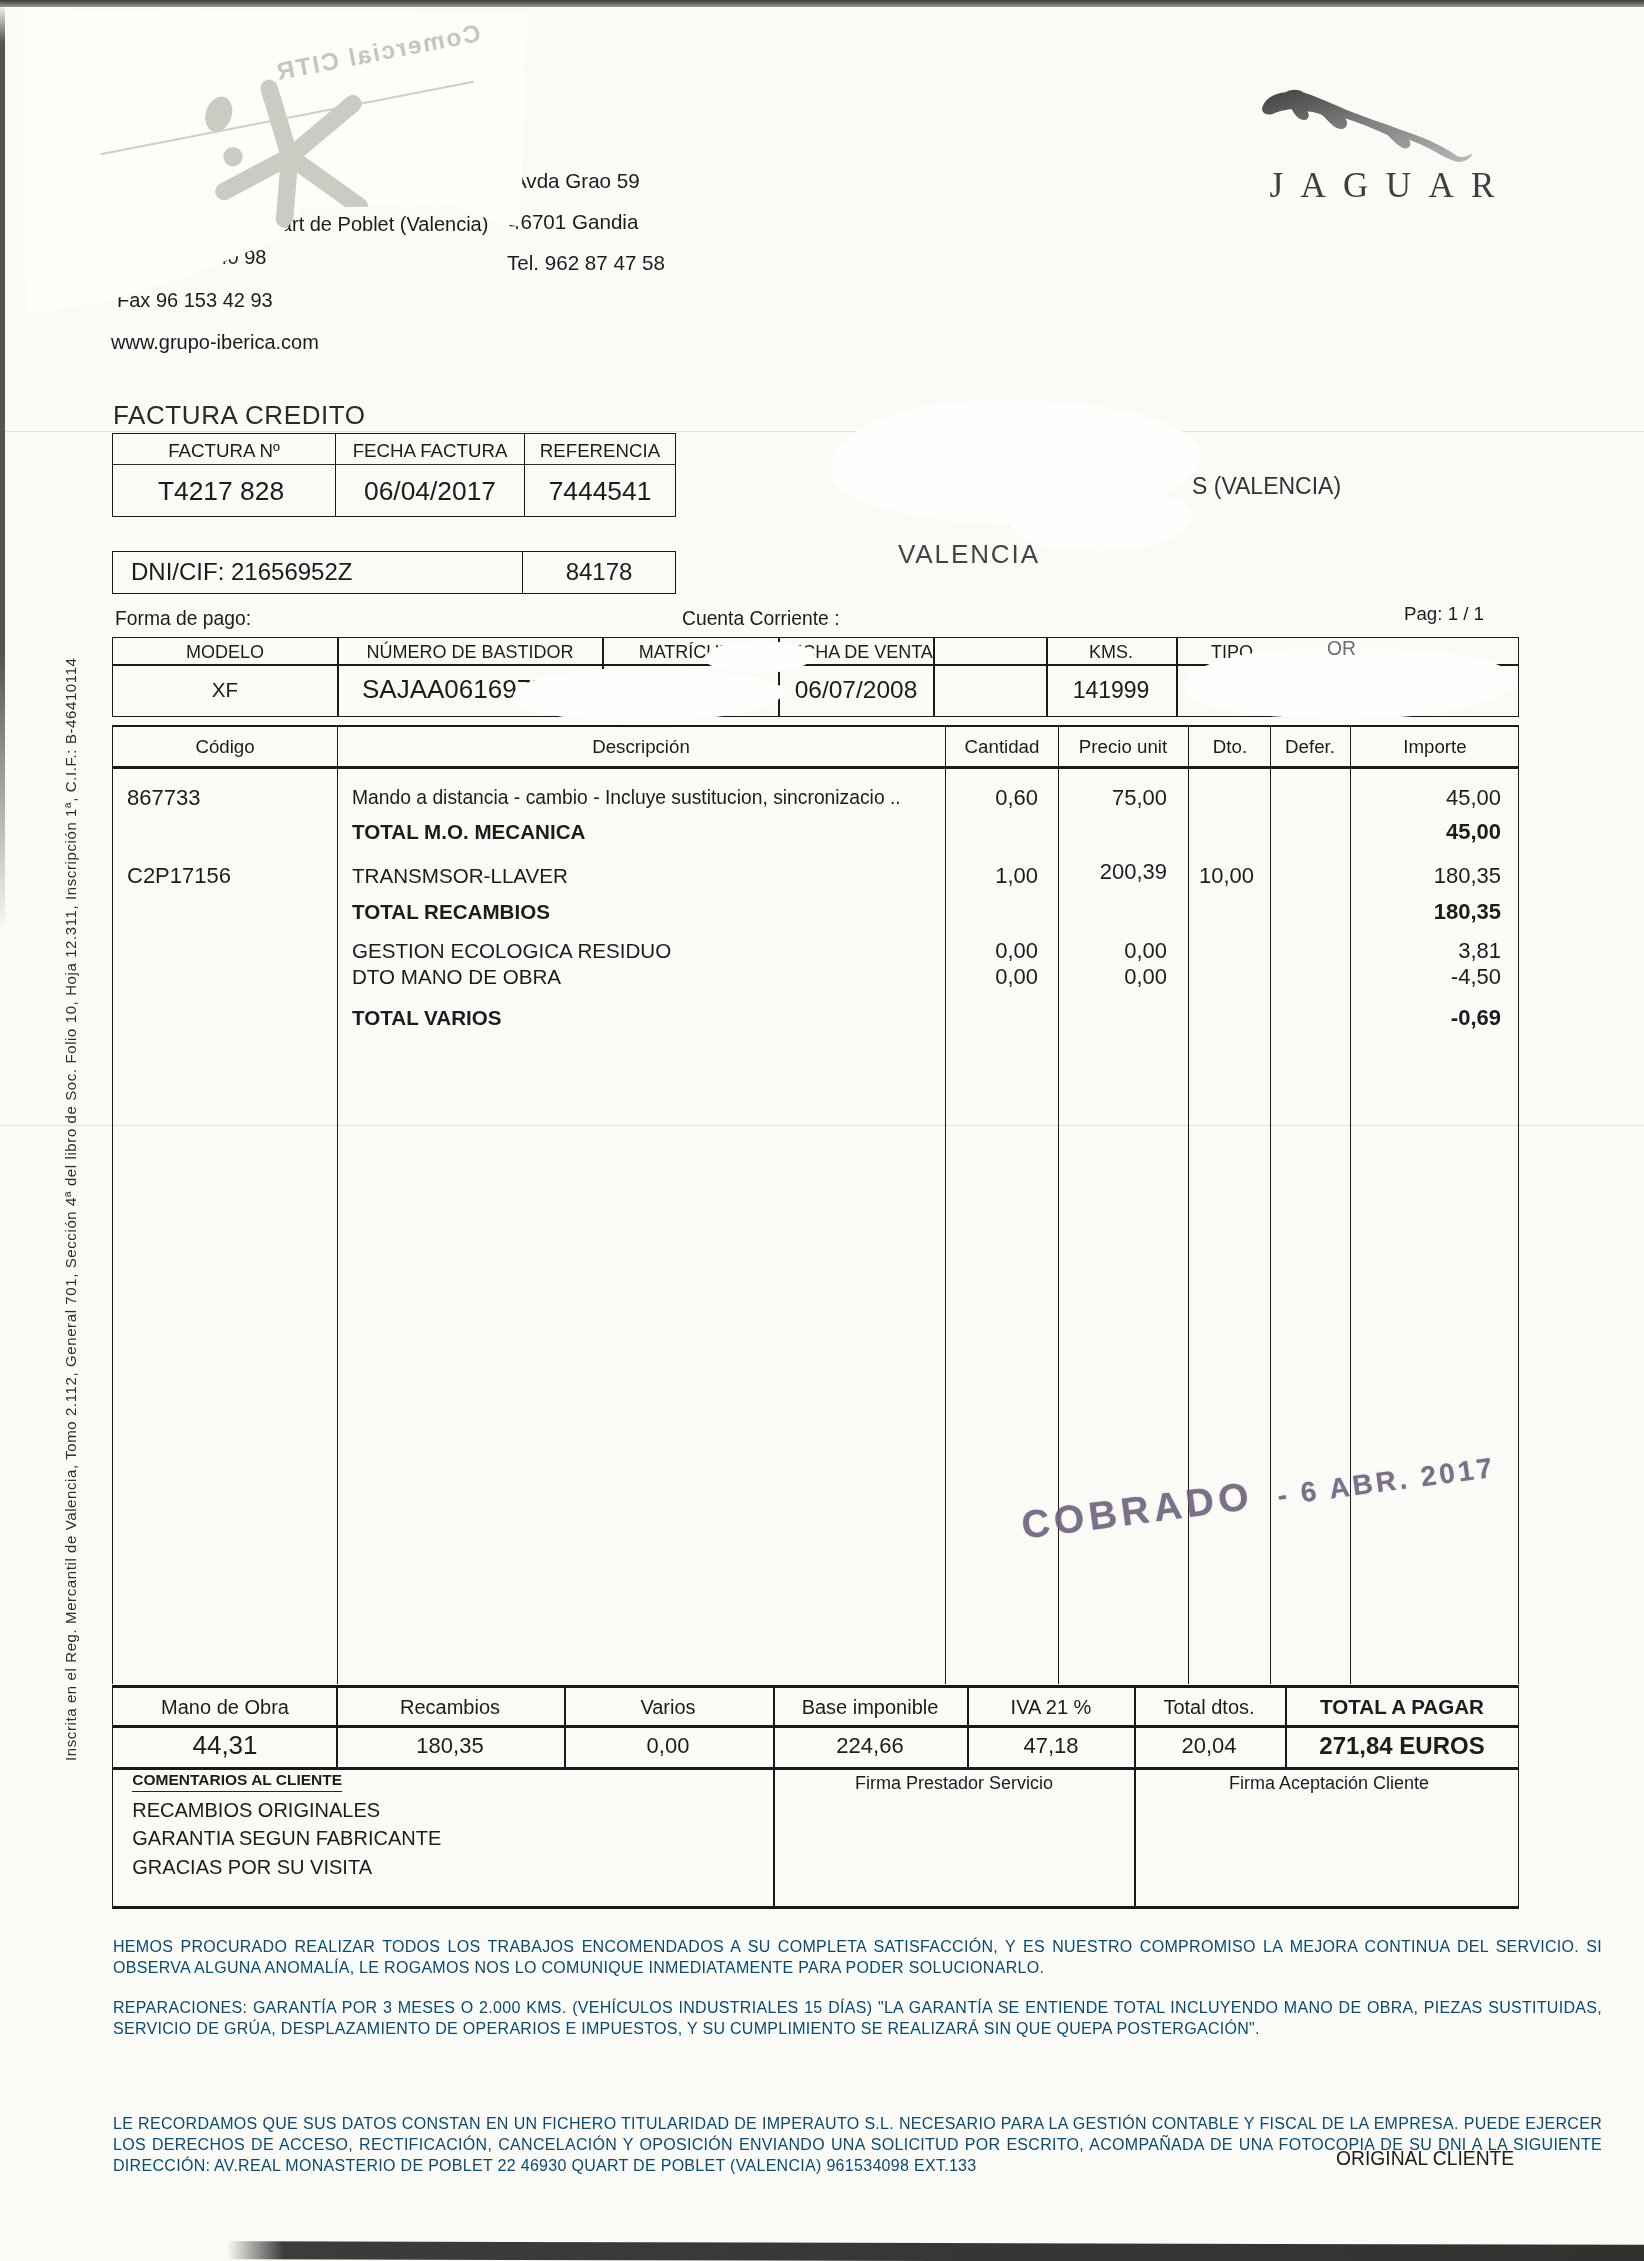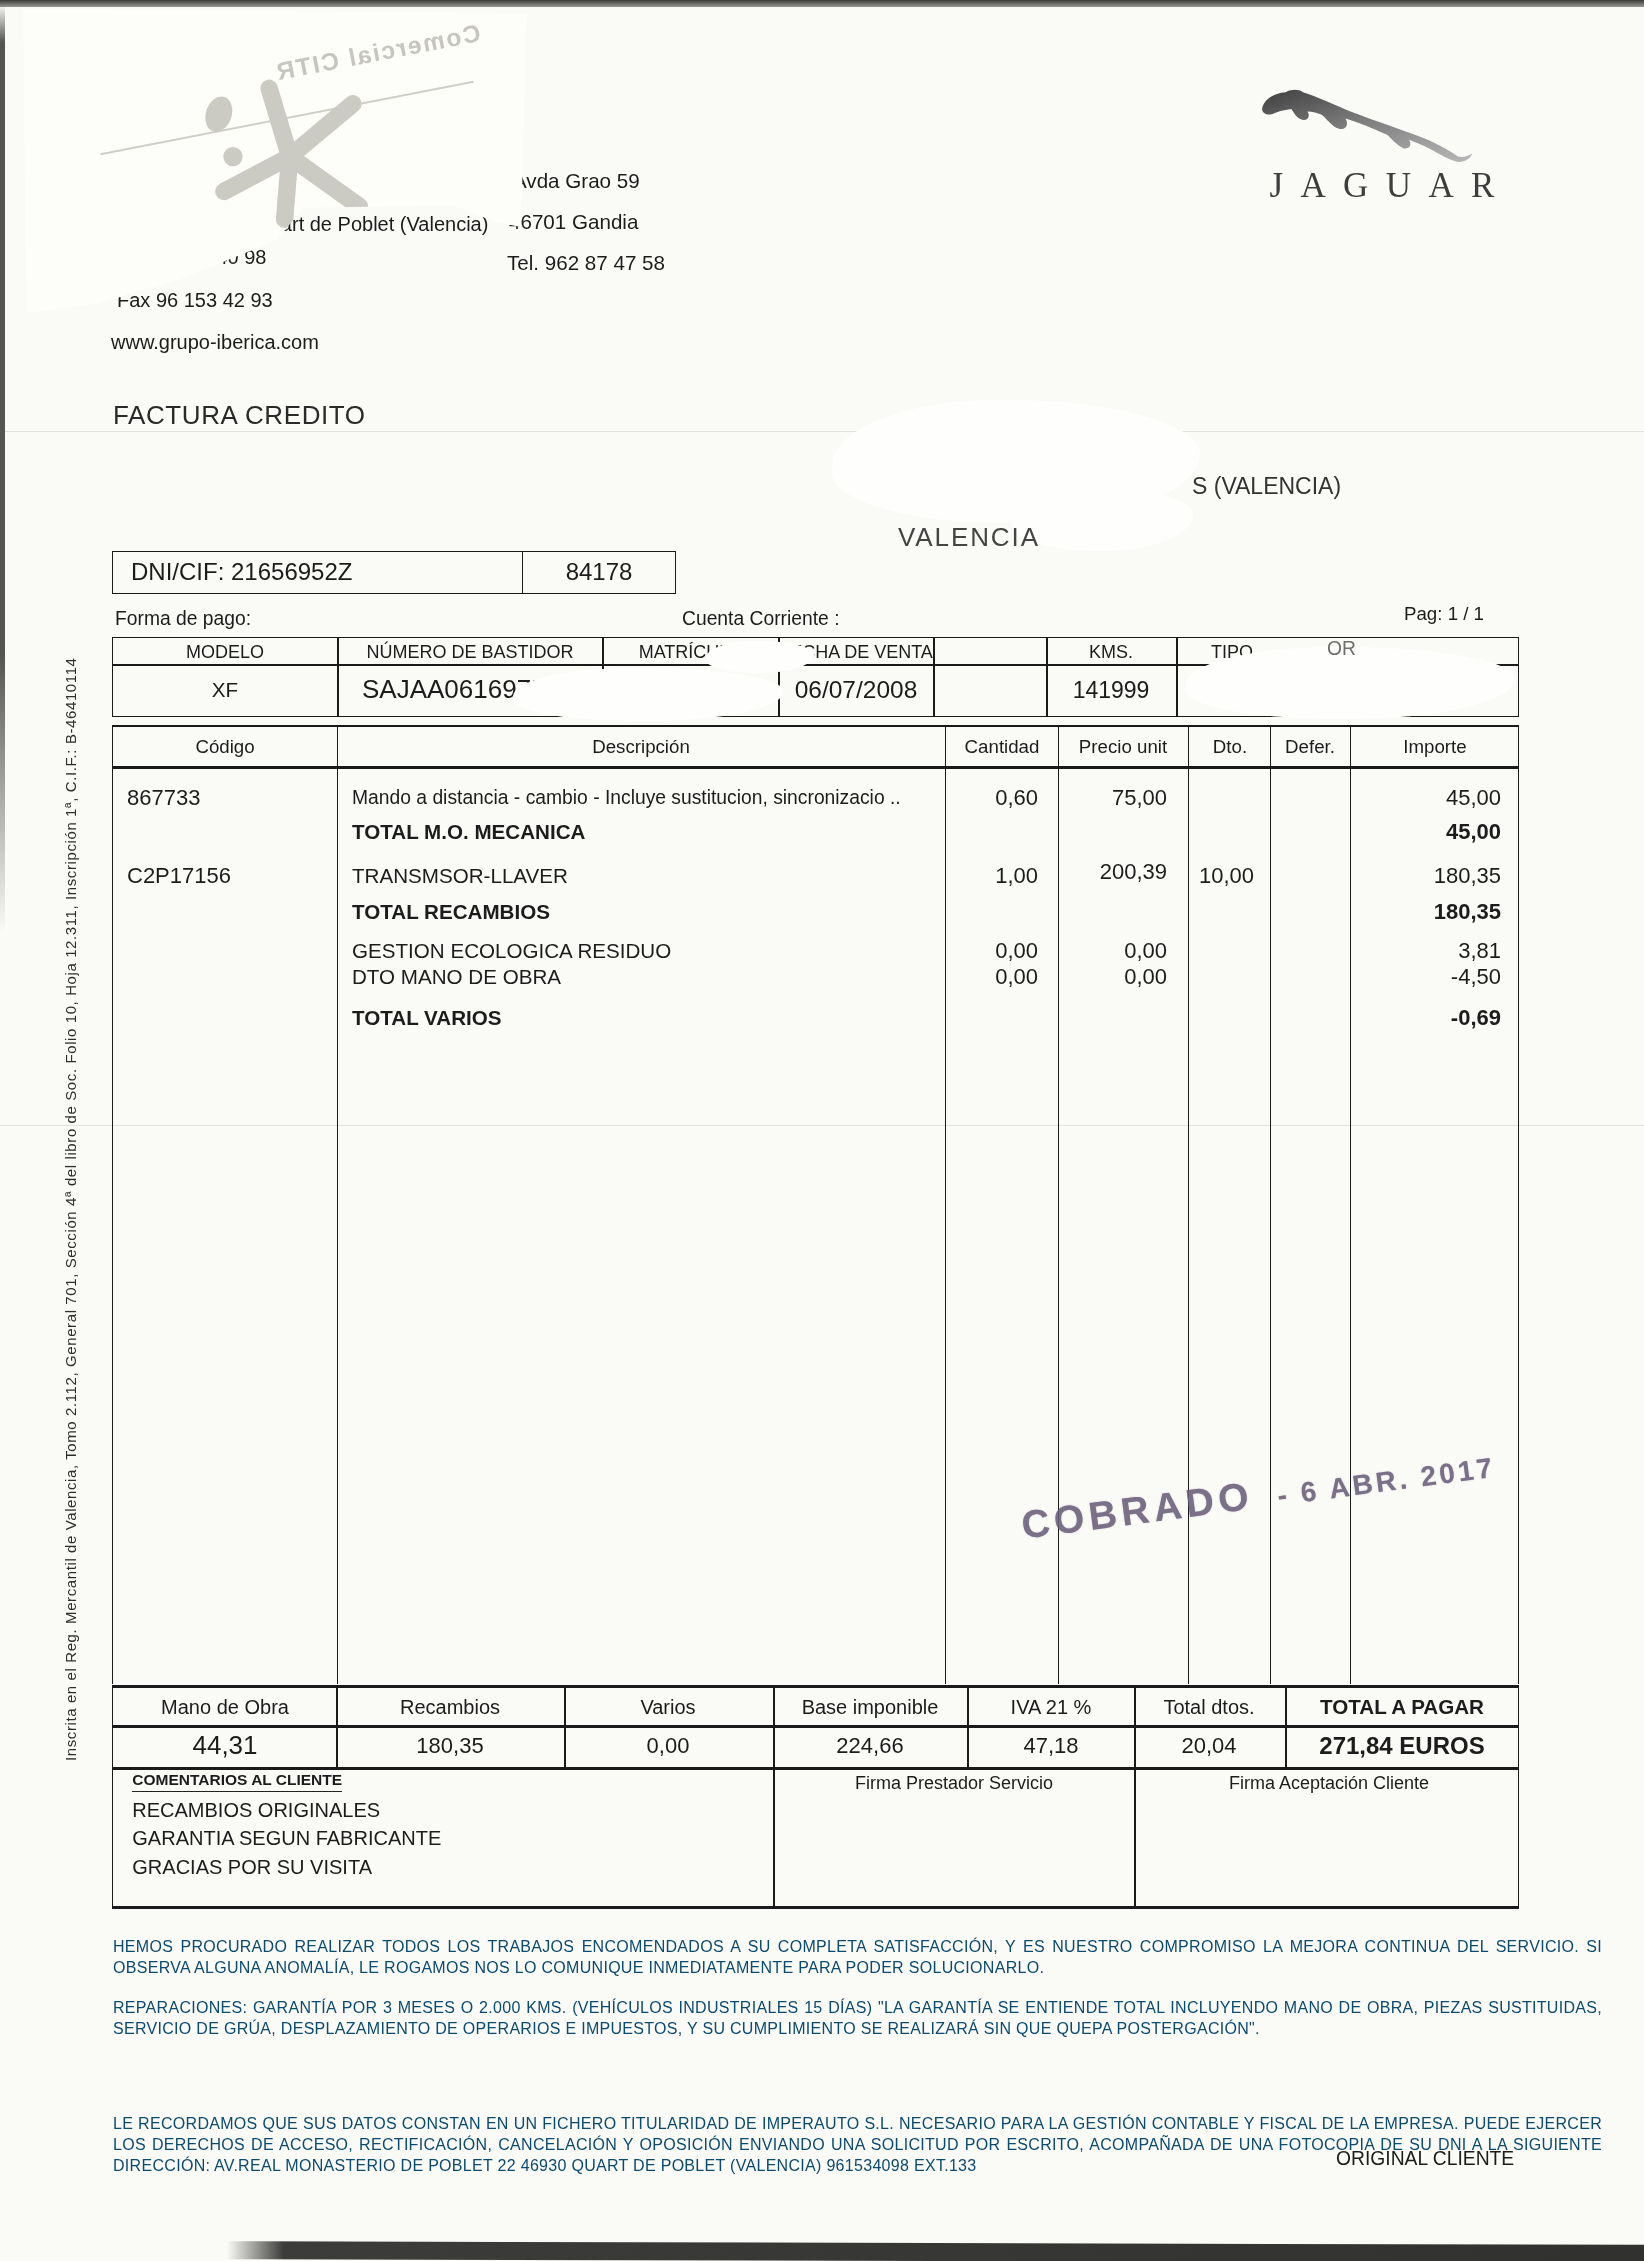--- a/index.html
+++ b/index.html
@@ -75,22 +75,33 @@
       C95,57 88,55 80,55 C85,63 80,70 72,68 C63,65 59,57 55,51
       C43,53 32,55 26,59 C17,62 7,57 10,48 Z"></path>
   </svg>
   <div class="wordmark">JAGUAR</div>
 
   <span class="t" style="left:113px;top:401px;font-size:26px;letter-spacing:0.6px;color:#2a2a2a">FACTURA CREDITO</span>
 
   <div class="blob" style="left:832px;top:400px;width:368px;height:123px;z-index:5"></div>
   <div class="blob" style="left:1012px;top:487px;width:181px;height:64px;z-index:5"></div>
   <span class="t frag" style="left:1192px;top:473px;font-size:23px">S (VALENCIA)</span>
-  <span class="t frag" style="left:898px;top:523px;font-size:26px;letter-spacing:1.9px;color:#444">VALENCIA</span>
-
+  <span class="t frag" style="left:898px;top:540px;font-size:26px;letter-spacing:1.9px;color:#444">VALENCIA</span>
+
+  <div class="box" style="left:112px;top:433px;width:564px;height:84px">
+    <div class="vline" style="left:222px;width:1.3px"></div>
+    <div class="vline" style="left:411px;width:1.3px"></div>
+    <div class="hline" style="top:30px;height:1.3px;background:#2a2a2a"></div>
+    <span class="t cc" style="left:111px;top:17px;font-size:18.7px">FACTURA Nº</span>
+    <span class="t cc" style="left:317px;top:17px;font-size:18.7px">FECHA FACTURA</span>
+    <span class="t cc" style="left:487px;top:17px;font-size:18.7px">REFERENCIA</span>
+    <span class="t cc" style="left:108px;top:57px;font-size:26.4px">T4217 828</span>
+    <span class="t cc" style="left:317px;top:57px;font-size:26.4px">06/04/2017</span>
+    <span class="t cc" style="left:487px;top:57px;font-size:26.4px">7444541</span>
+  </div>
 
   <div class="box" style="left:112px;top:551px;width:564px;height:43px">
     <div class="vline" style="left:409px;width:1.3px"></div>
     <span class="t vc" style="left:18px;top:20px;font-size:24px">DNI/CIF: 21656952Z</span>
     <span class="t cc" style="left:486px;top:20px;font-size:24px">84178</span>
   </div>
 
   <span class="t vc" style="left:115px;top:619px;font-size:19.3px">Forma de pago:</span>
   <span class="t vc" style="left:682px;top:619px;font-size:19.3px">Cuenta Corriente :</span>
   <span class="t vc" style="left:1404px;top:614px;font-size:18.7px">Pag: 1 / 1</span>

